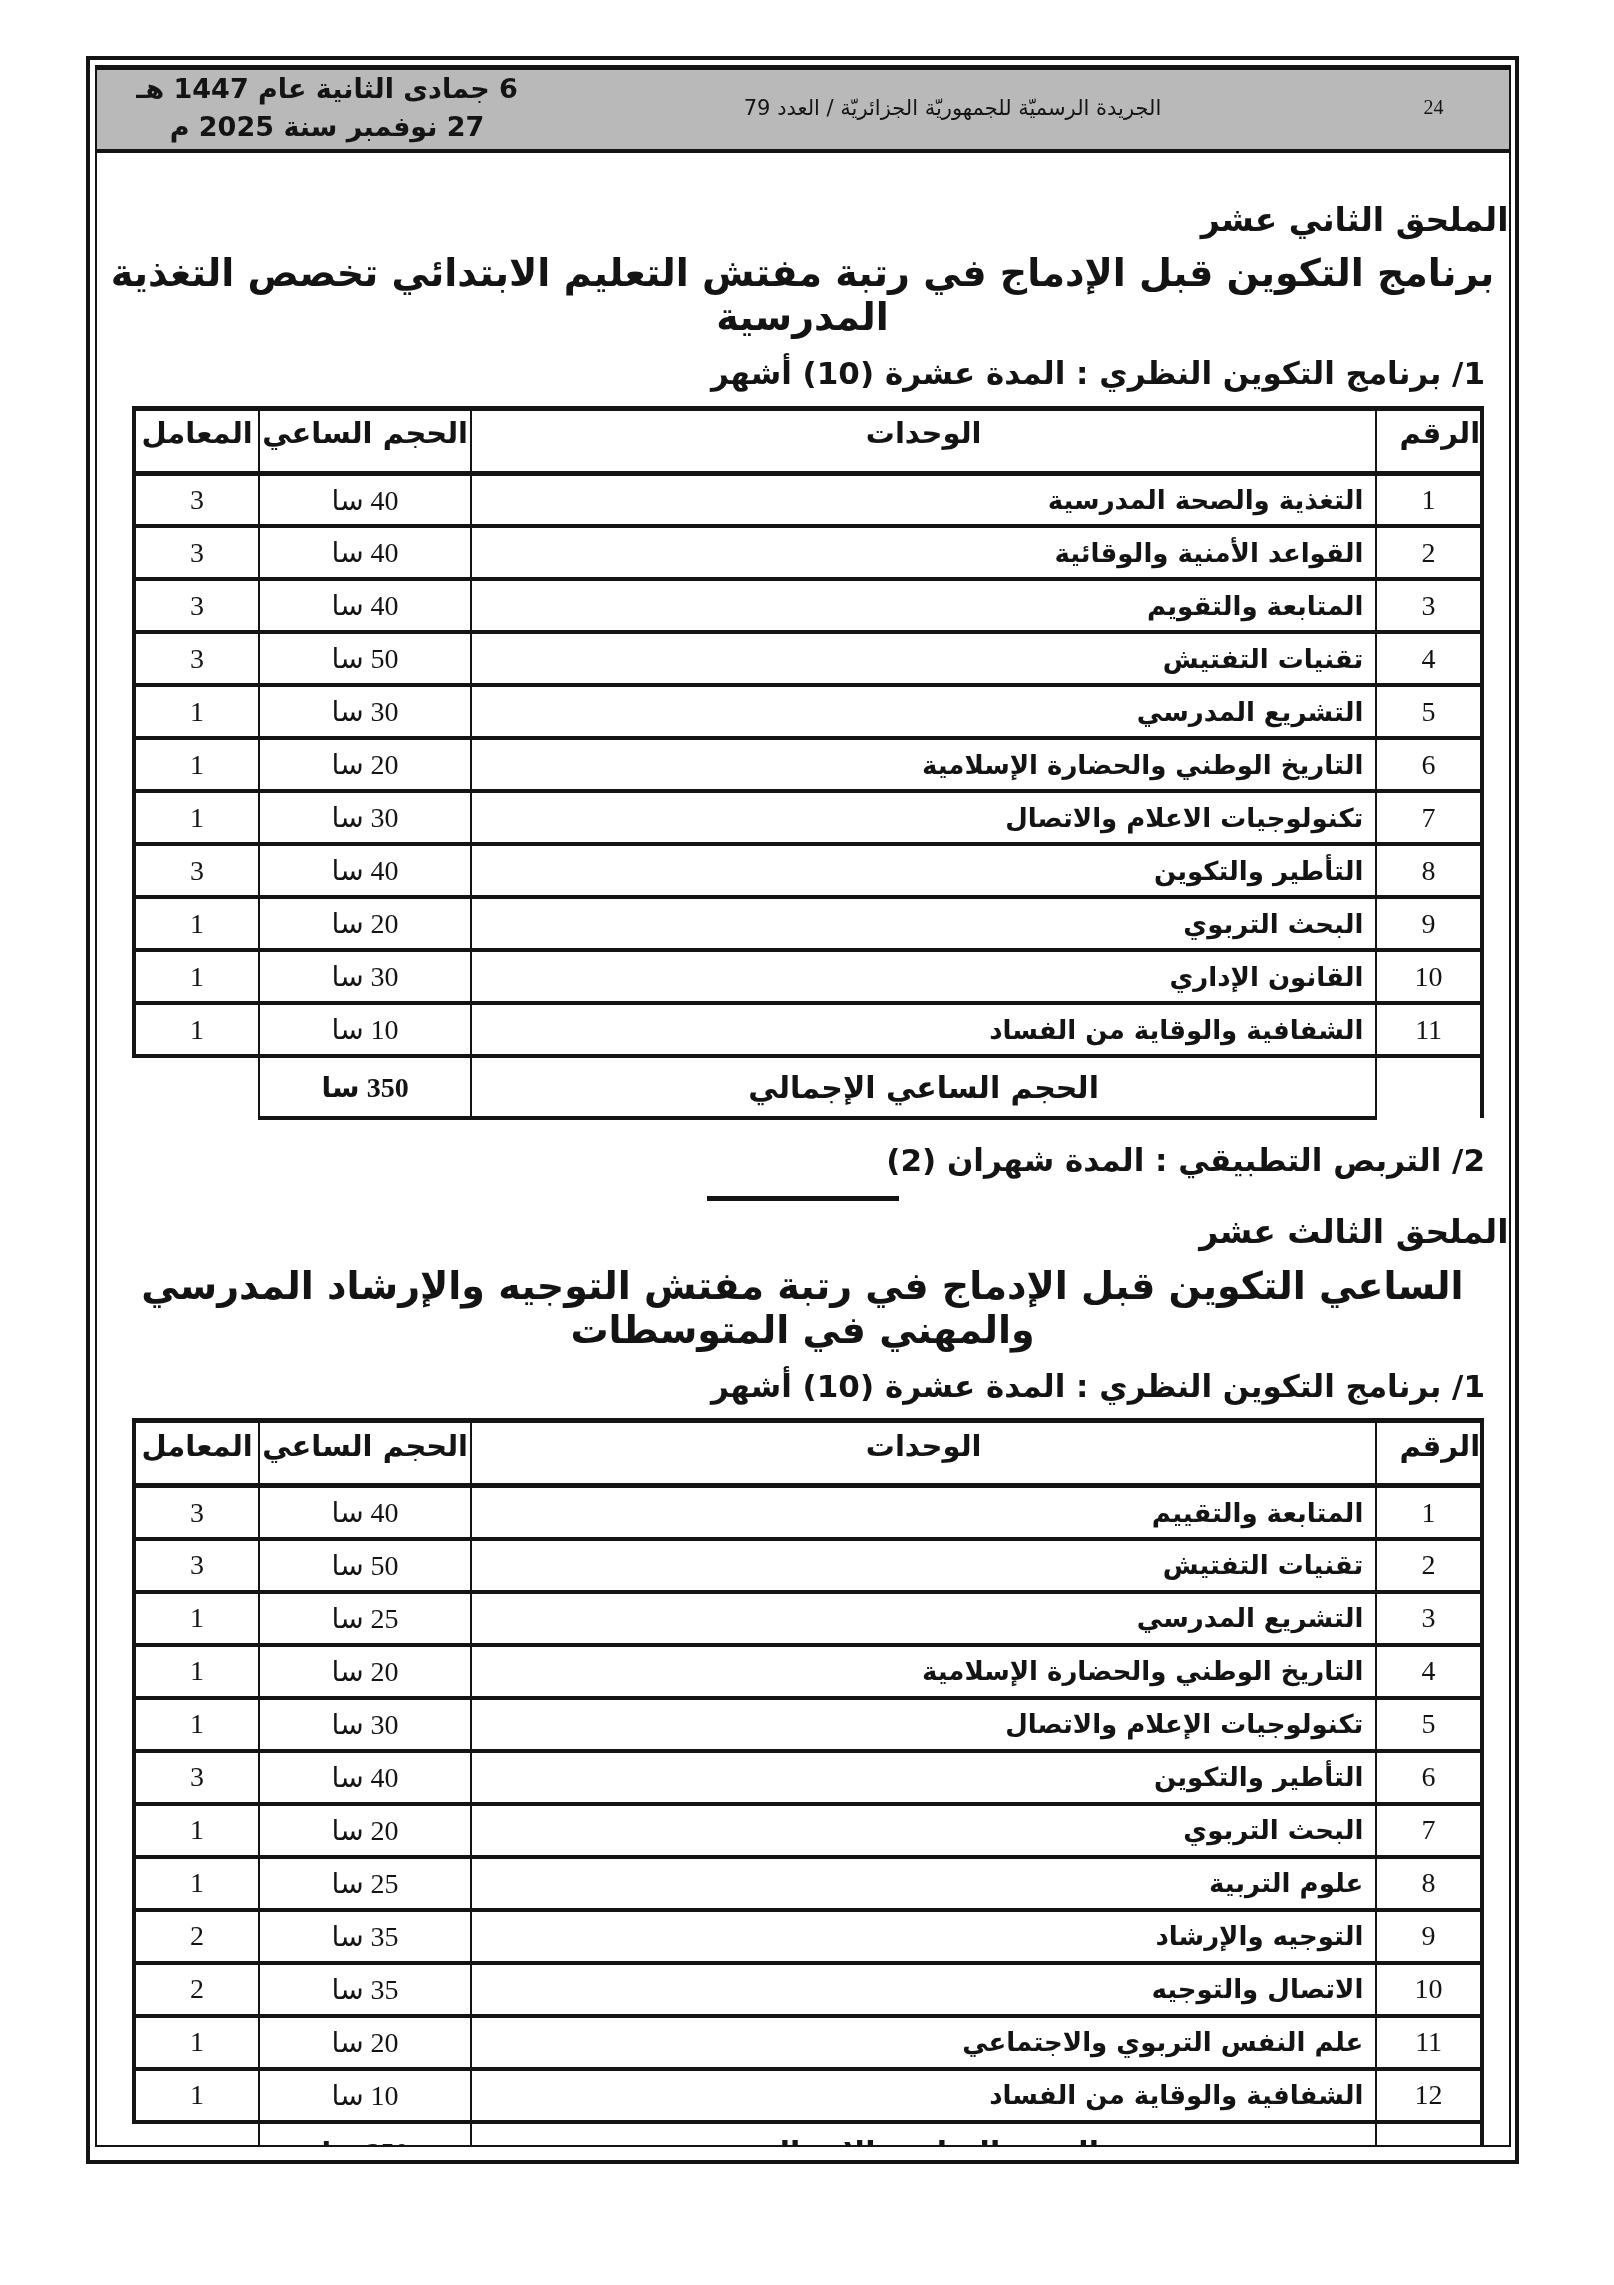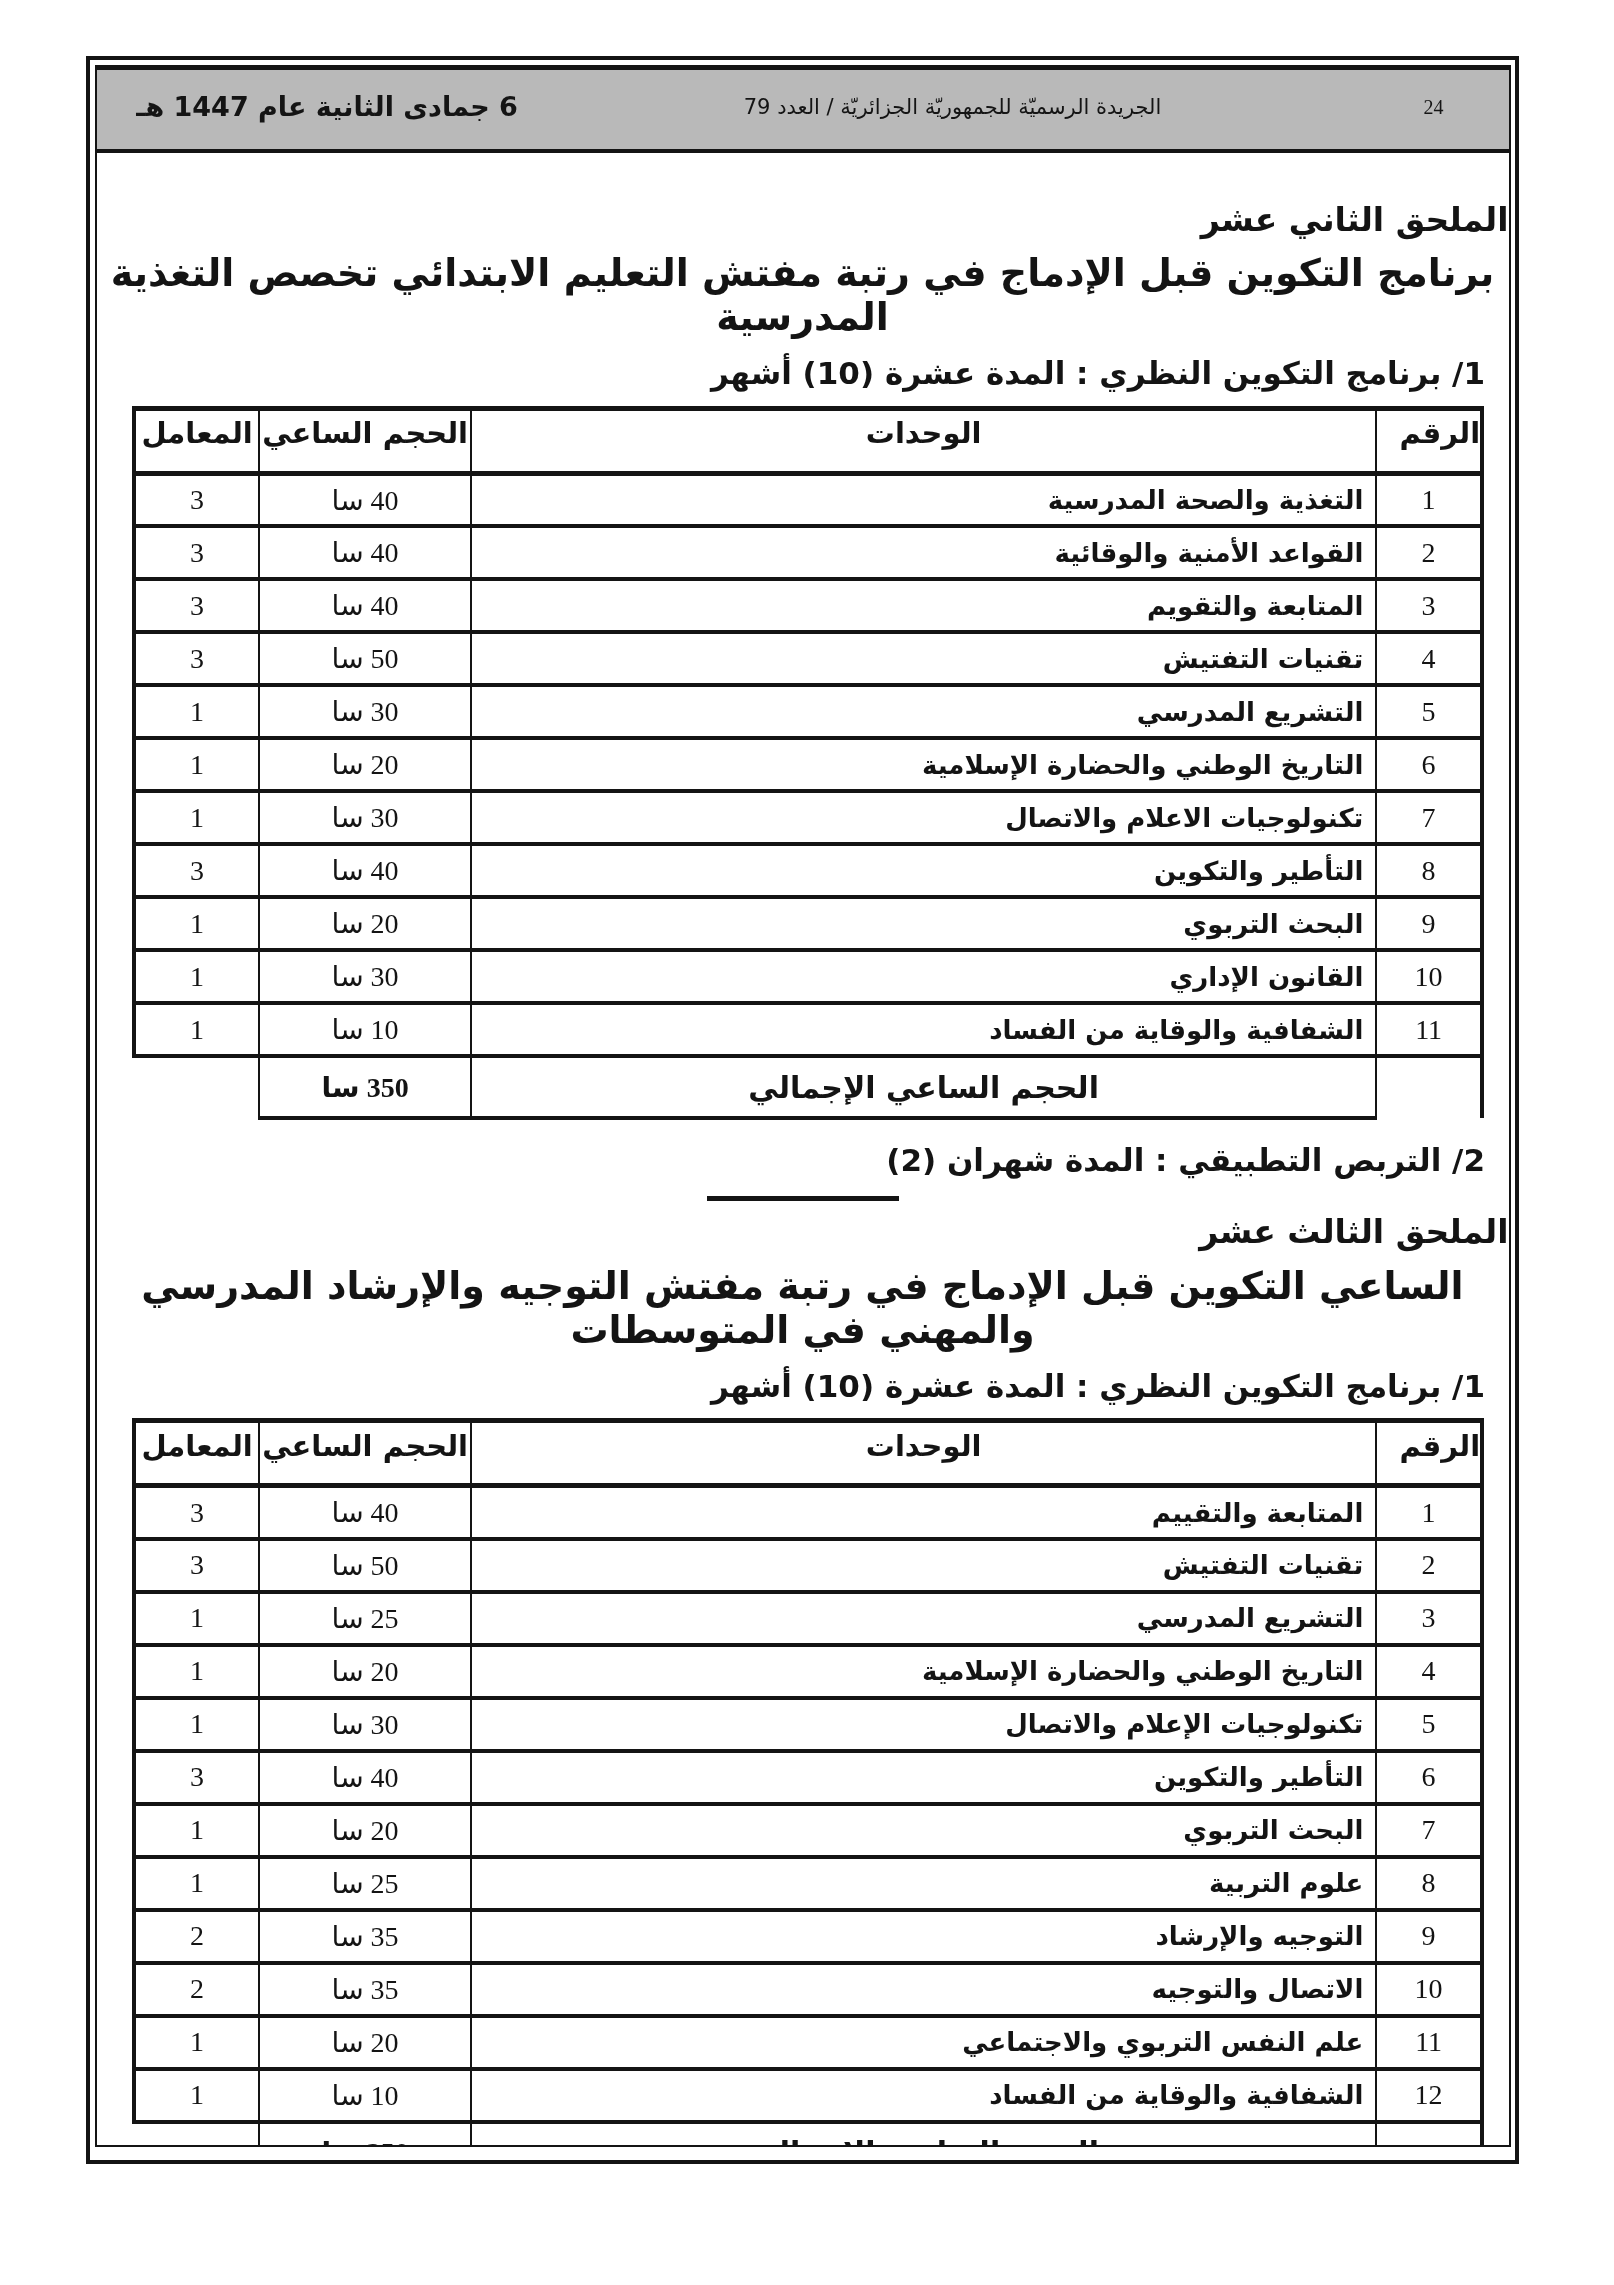--- a/index.html
+++ b/index.html
@@ -106,20 +106,21 @@
 </head>
 <body>
 
 <div class="sheet">
   <div class="frame-outer">
     <div class="frame-inner">
 
       <header class="masthead" dir="ltr">
         <div class="mh-dates" dir="rtl">
           <div>6 جمادى الثانية عام 1447 هـ</div>
+          <div>27 نوفمبر سنة 2025 م</div>
         </div>
         <div class="mh-title" dir="rtl">الجريدة الرسميّة للجمهوريّة الجزائريّة / العدد 79</div>
         <div class="mh-page">24</div>
       </header>
 
       <main class="content">
 
         <section>
           <h2 class="annex-title">الملحق الثاني عشر</h2>
           <h3 class="program-title">برنامج التكوين قبل الإدماج في رتبة مفتش التعليم الابتدائي تخصص التغذية المدرسية</h3>

